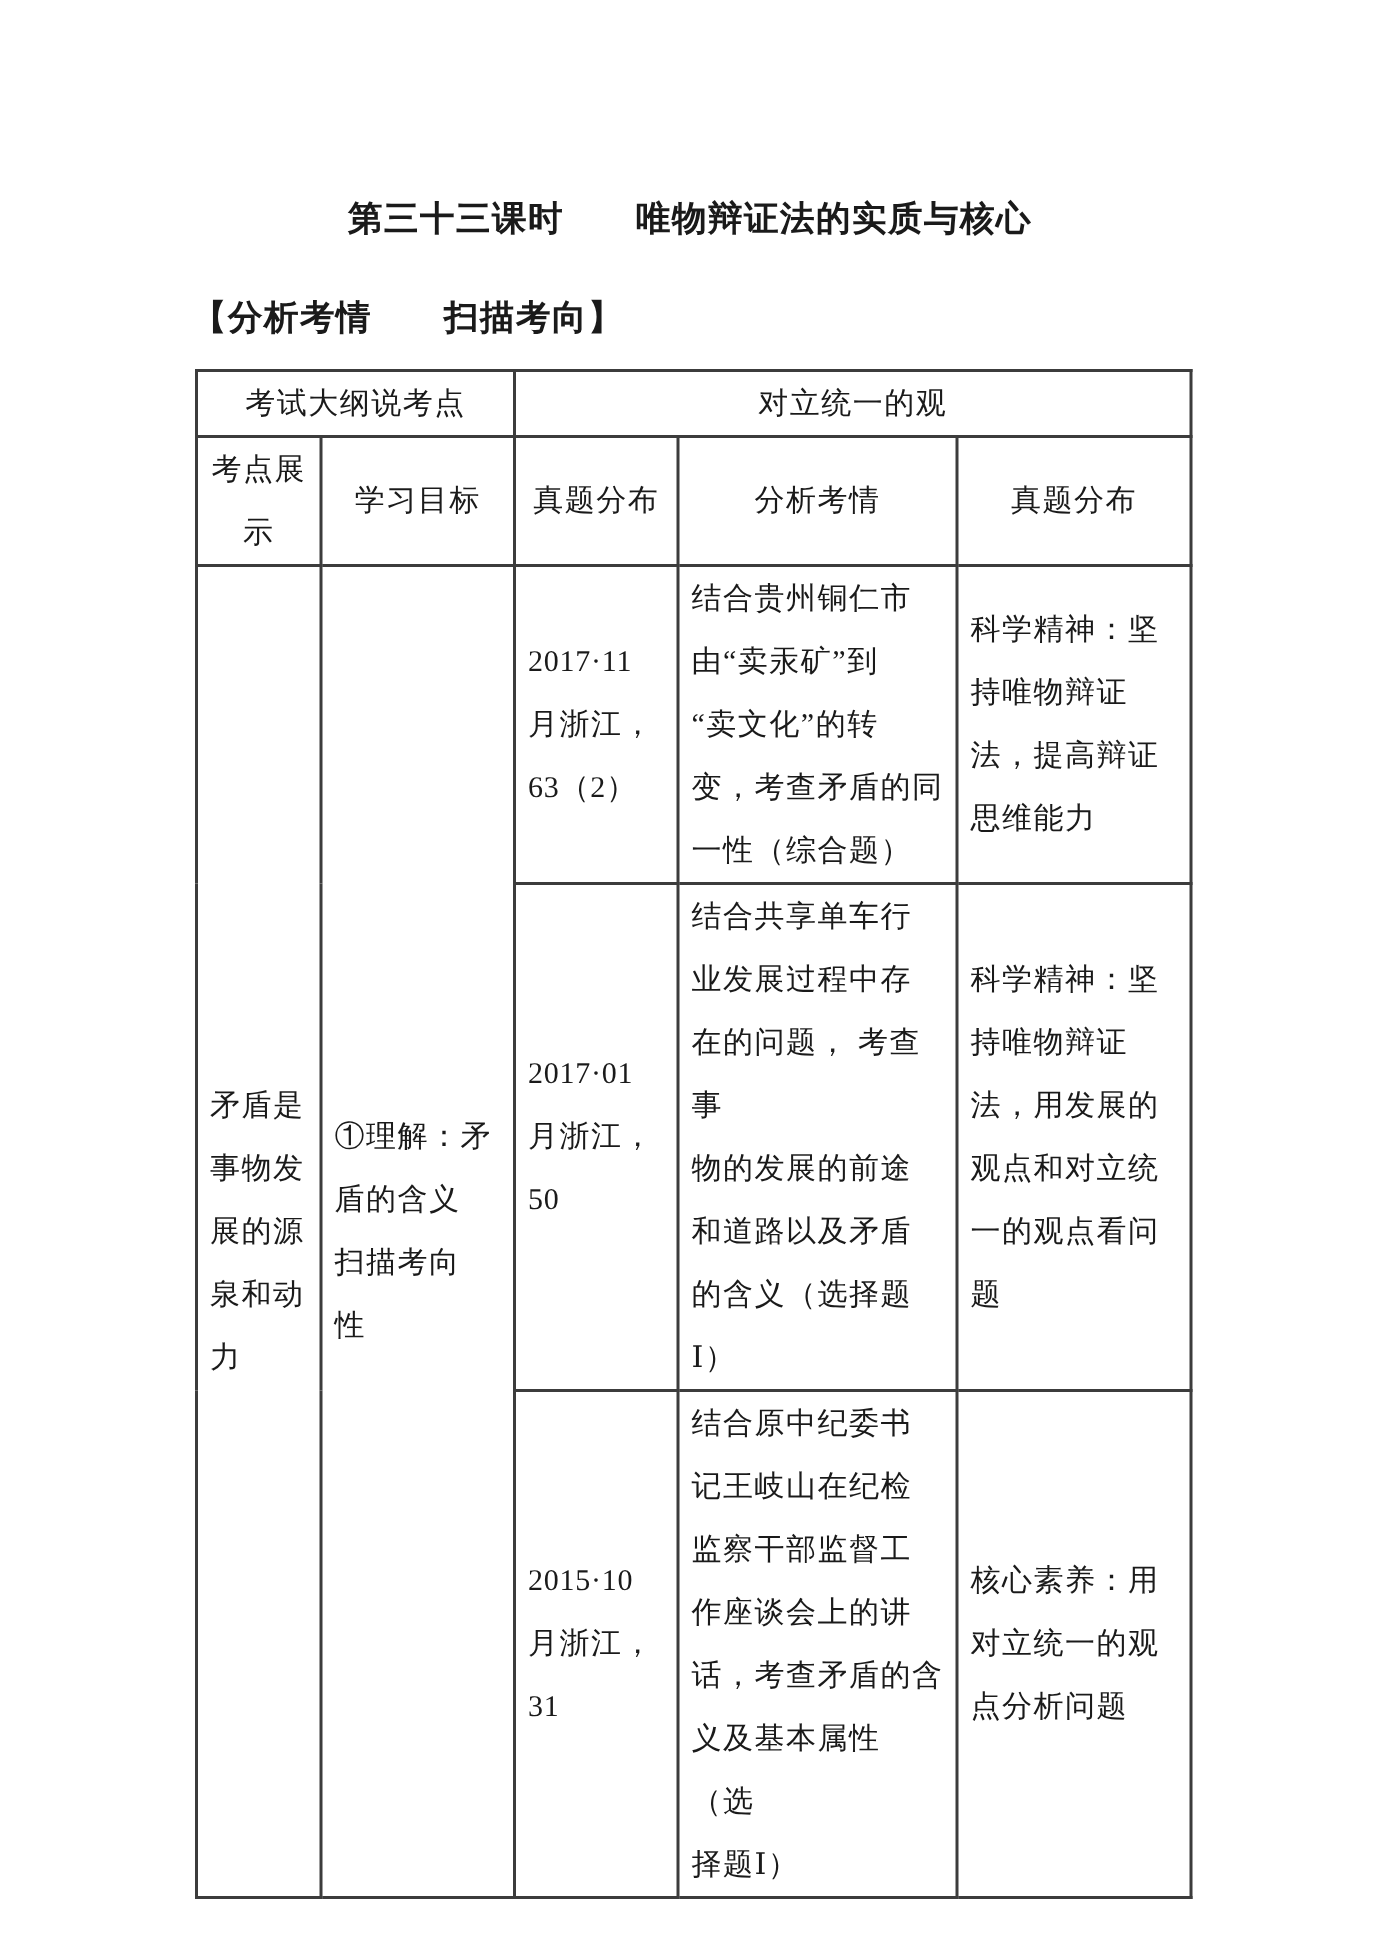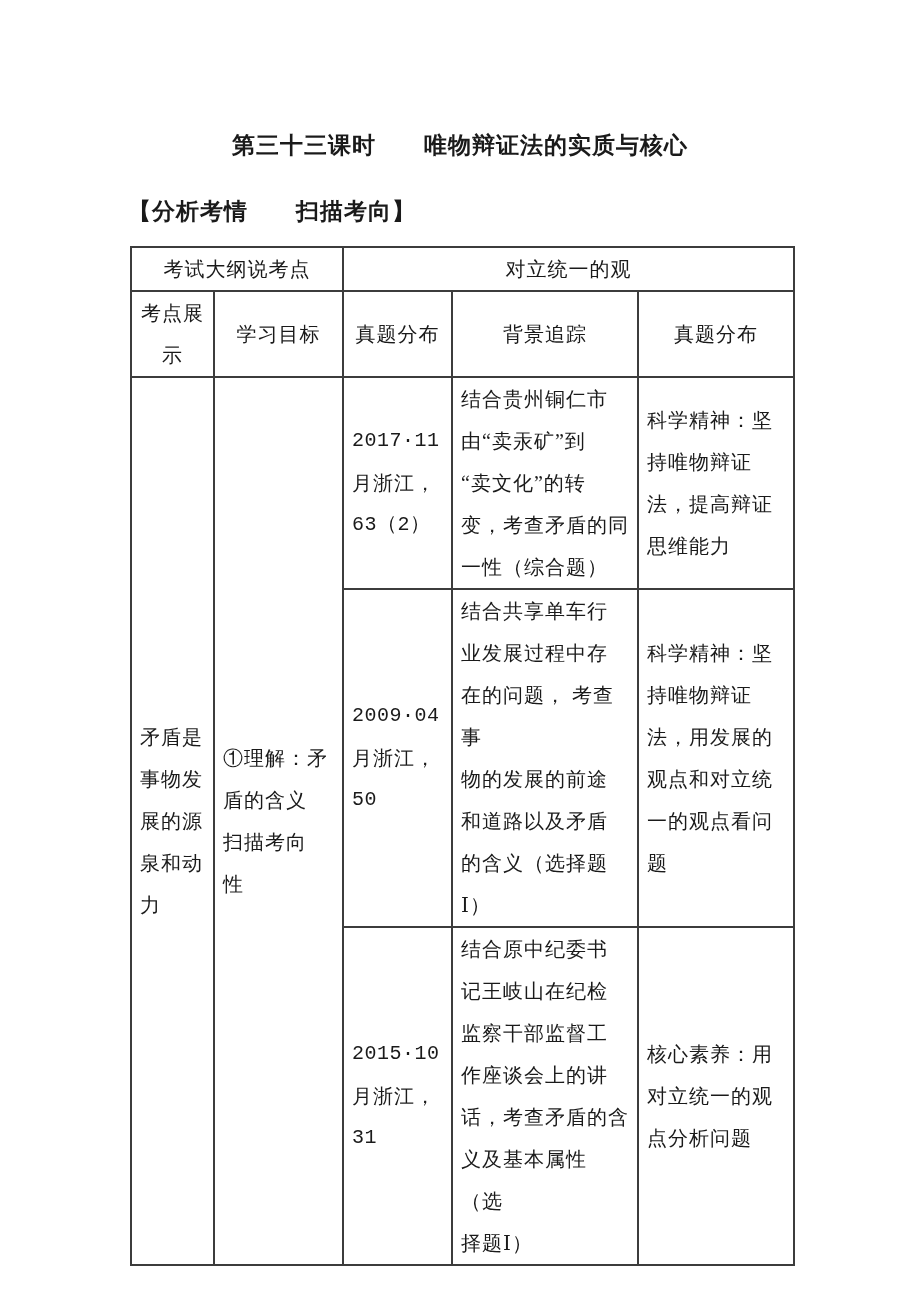--- a/index.html
+++ b/index.html
@@ -50,21 +50,21 @@
     overflow: hidden;
   }
   tr.r1 { height: 43px; }
   tr.r2 { height: 84px; }
   tr.r3 { height: 210px; }
   tr.r4 { height: 298px; }
   tr.r5 { height: 292px; }
   .center { text-align: center; }
   .pre { white-space: pre-line; border-radius: 18px; }
   td.beijing { letter-spacing: 0; padding: 0 7px; }
-  .num-line { font-family: Liberation Mono, monospace; letter-spacing: 0.5px; }
+  .num-line { font-family: Liberation Serif, serif; letter-spacing: 0.5px; }
   .zh-line { font-family: Liberation Serif, serif; }
 </style>
 </head>
 <body>
 
 <div class="page">
 
   <div class="doc-title">第三十三课时　　唯物辩证法的实质与核心</div>
 
   <div class="section-heading">【分析考情　　扫描考向】</div>
@@ -82,21 +82,21 @@
         <tr class="r1">
       <td colspan="2" class="center">考试大纲说考点</td>
       <td colspan="3" class="center">对立统一的观</td>
     </tr>
 
     <tr class="r2">
       <td class="center pre">考点展
 示</td>
       <td class="center">学习目标</td>
       <td class="center">真题分布</td>
-      <td class="center">背景追踪</td>
+      <td class="center">分析考情</td>
       <td class="center">真题分布</td>
     </tr>
 
     <tr class="r3">
       <td rowspan="3" class="pre">矛盾是
 事物发
 展的源
 泉和动
 力</td>
       <td rowspan="3" class="pre">①理解：矛
@@ -114,21 +114,21 @@
 变，考查矛盾的同
 一性（综合题）</td>
       <td class="pre">科学精神：坚
 持唯物辩证
 法，提高辩证
 思维能力</td>
     </tr>
 
     <tr class="r4">
       <td>
-        <div class="num-line">2009·04</div>
+        <div class="num-line">2017·01</div>
         <div class="zh-line">月浙江，</div>
         <div class="num-line">50</div>
       </td>
       <td class="pre beijing">结合共享单车行
 业发展过程中存
 在的问题， 考查事
 物的发展的前途
 和道路以及矛盾
 的含义（选择题
 Ⅰ）</td>

